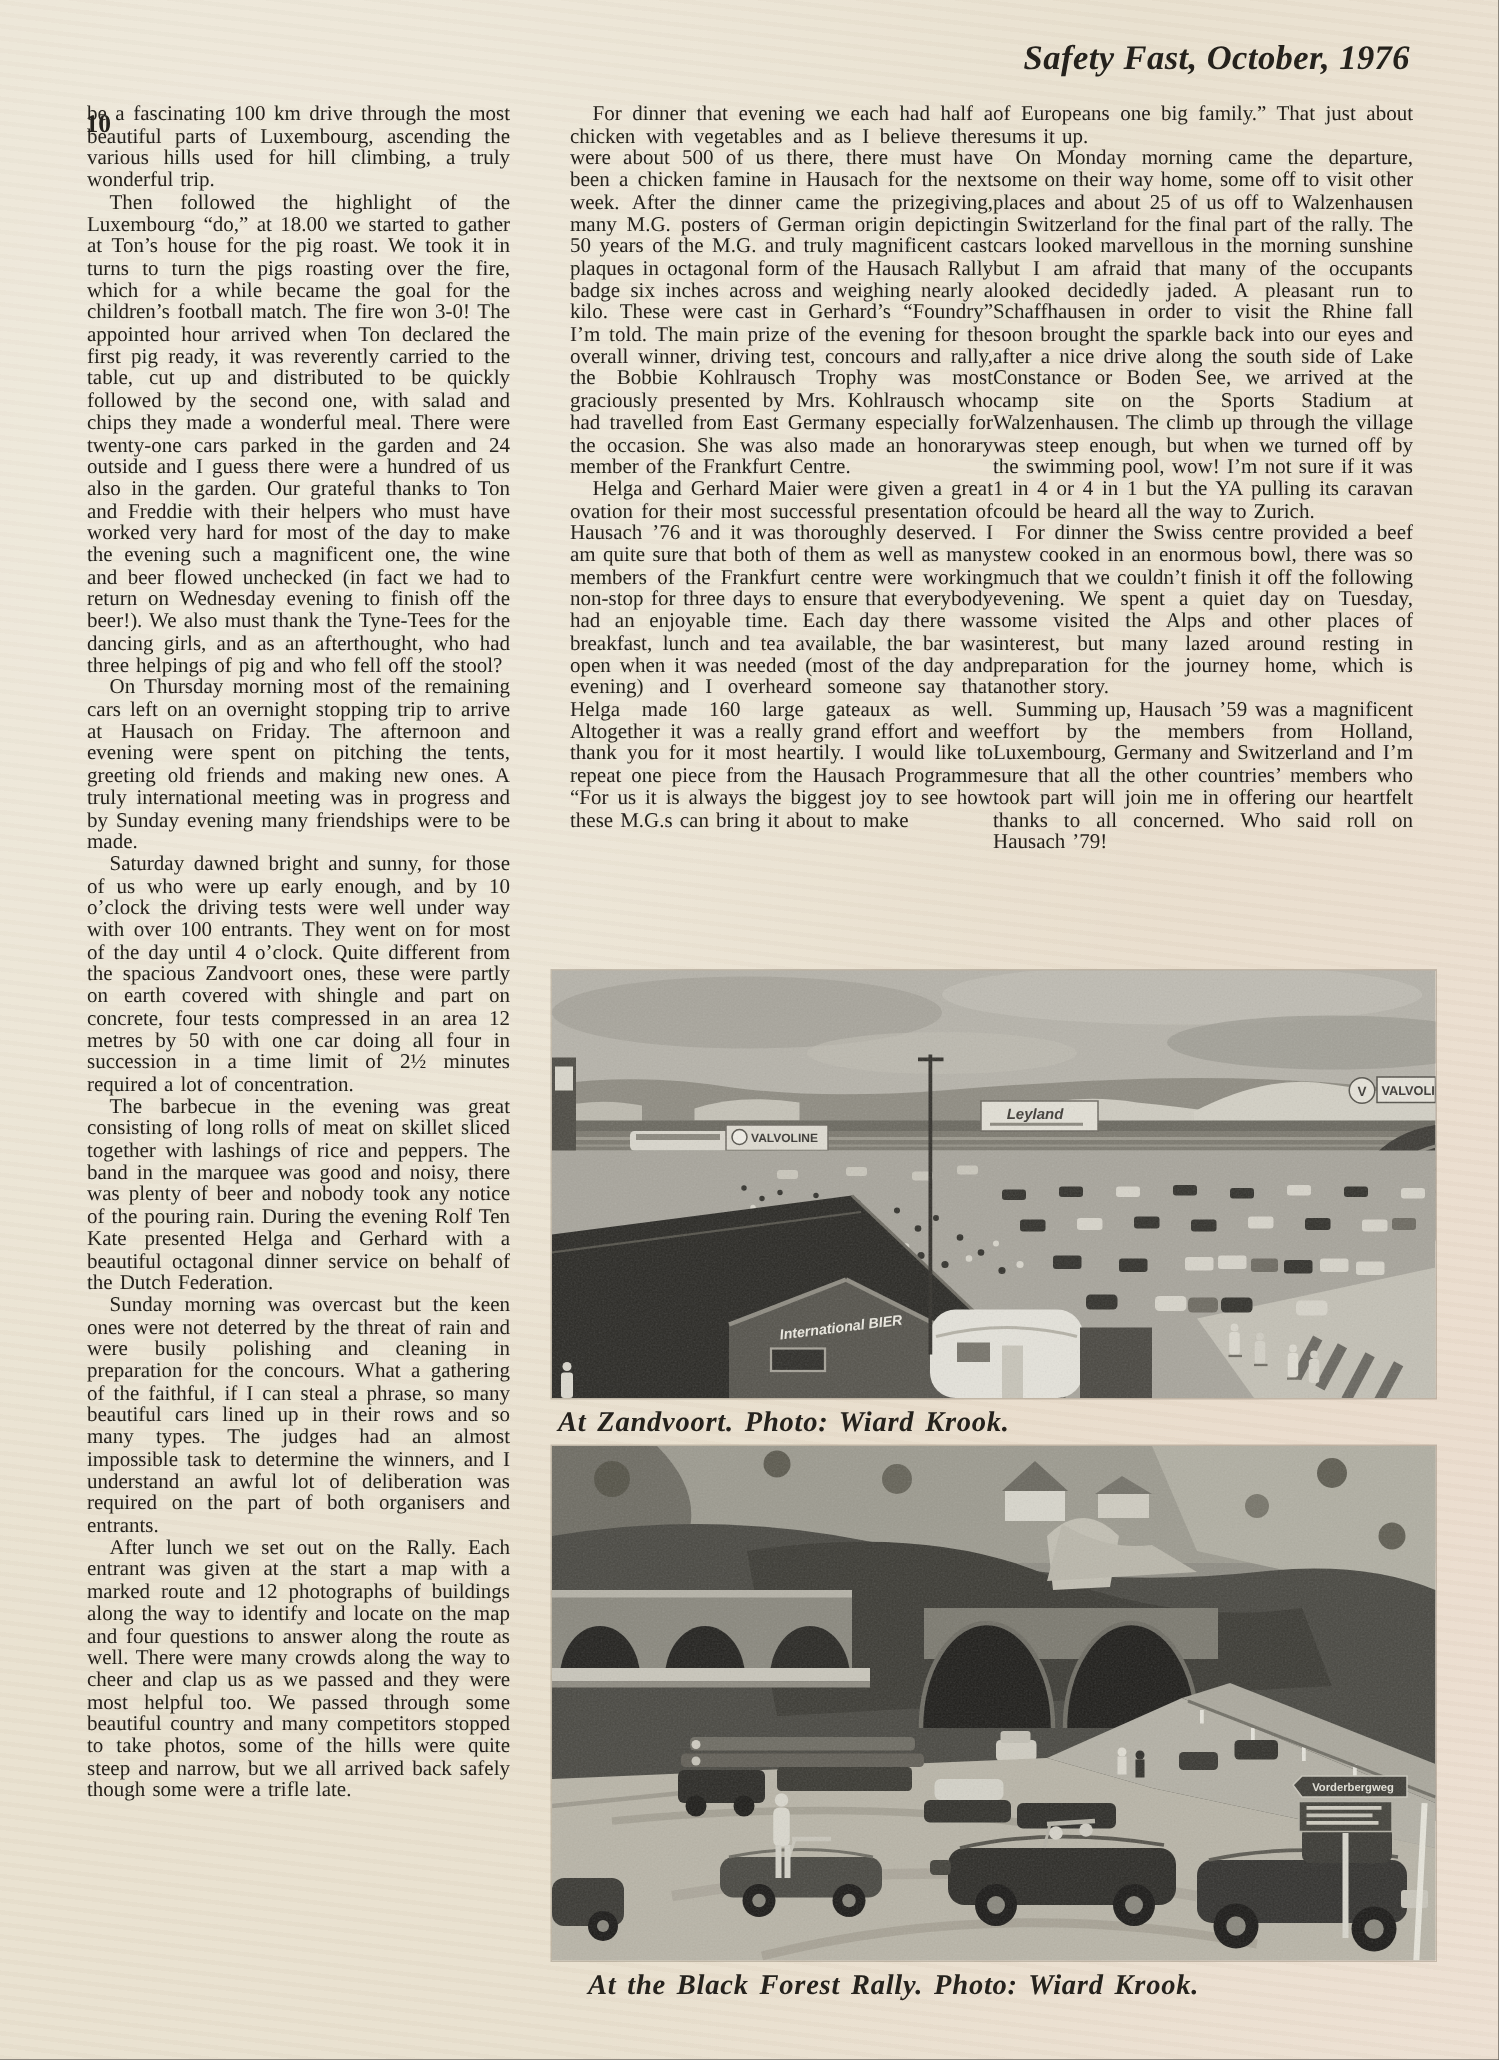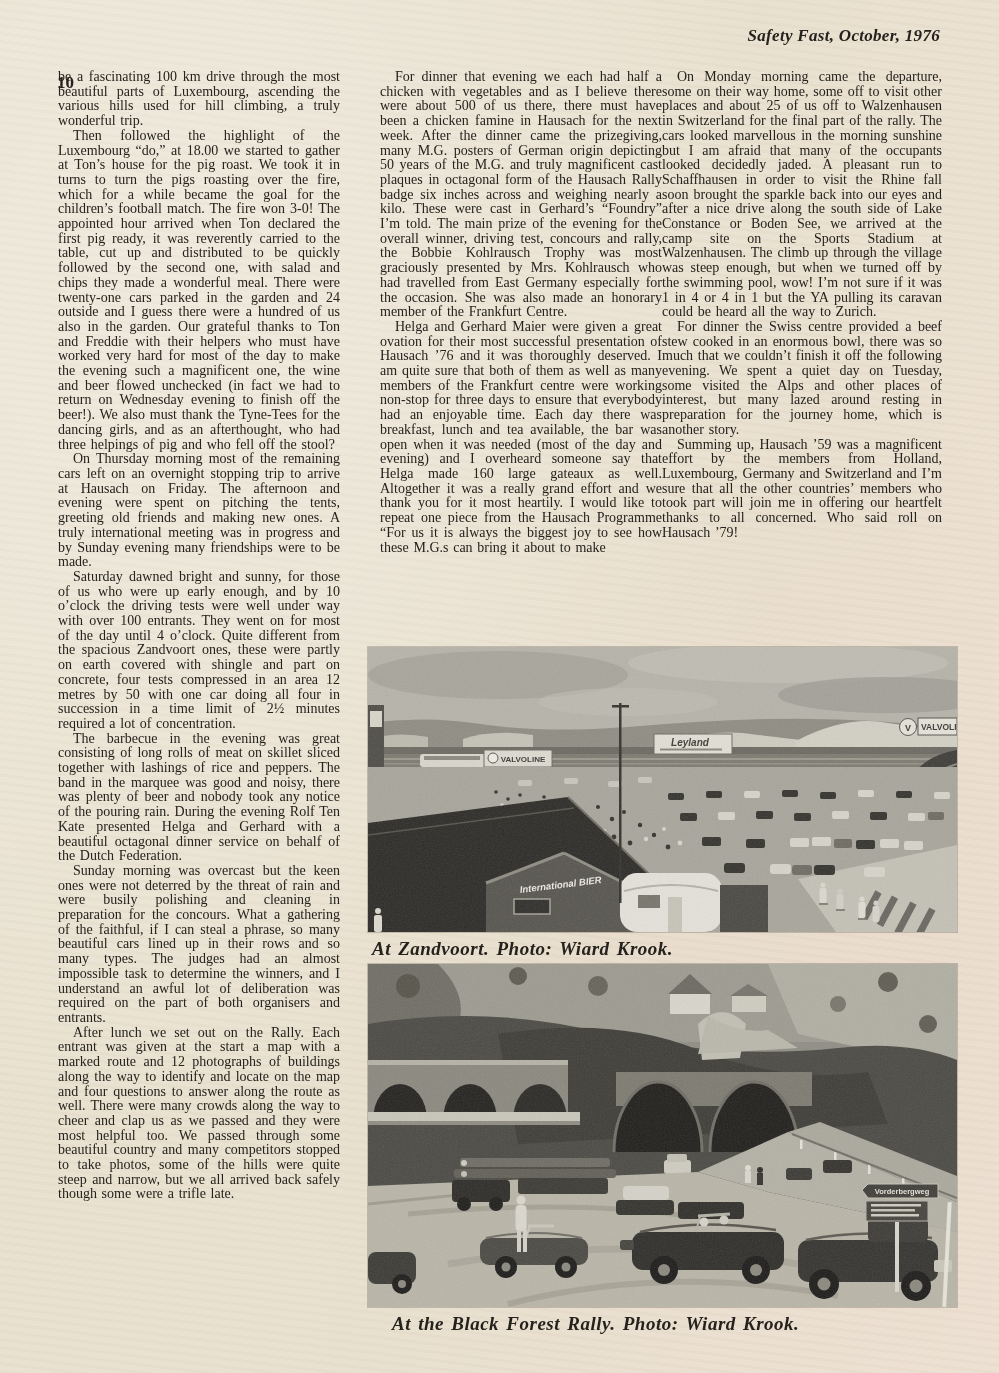--- a/index.html
+++ b/index.html
@@ -9,21 +9,21 @@
     font-family:"Liberation Serif",serif;color:#25221d;overflow:hidden;
   }
   .page::before{
     content:"";position:absolute;inset:0;pointer-events:none;
     background:
       radial-gradient(ellipse at 18% 22%, rgba(255,255,255,.28), transparent 55%),
       radial-gradient(ellipse at 88% 70%, rgba(214,170,150,.10), transparent 50%),
       repeating-linear-gradient(7deg, rgba(120,90,60,.03) 0 3px, transparent 3px 8px);
   }
   .pagenum{position:absolute;left:57px;top:29px;font-weight:bold;font-size:17px;margin-top:44px;}
-  .journal{position:absolute;right:59px;top:26px;font-weight:bold;font-style:italic;font-size:17px;letter-spacing:.3px;}
+  .journal{position:absolute;right:59px;top:26px;font-weight:bold;font-style:italic;font-size:23px;letter-spacing:.3px;}
   .col{position:absolute;top:70px;font-size:14px;line-height:14.7px;text-align:justify;word-spacing:1.2px;}
   .col1{left:58px;width:282px;}
   .col2{left:380px;width:282px;}
   .col3{left:662px;width:280px;}
   .para{margin:0;}
   .ind{text-indent:15px;}
   .photo{position:absolute;display:block;box-shadow:0 0 0 1px rgba(70,58,44,.25);}
   .photo1{left:368px;top:647px;}
   .photo2{left:368px;top:964px;}
   .caption{position:absolute;font-style:italic;font-weight:bold;font-size:19px;letter-spacing:.5px;word-spacing:2px;}
@@ -46,20 +46,21 @@
       <p class="para ind">Saturday dawned bright and sunny, for those of us who were up early enough, and by 10 o’clock the driving tests were well under way with over 100 entrants. They went on for most of the day until 4 o’clock. Quite different from the spacious Zandvoort ones, these were partly on earth covered with shingle and part on concrete, four tests compressed in an area 12 metres by 50 with one car doing all four in succession in a time limit of 2½ minutes required a lot of concentration.</p>
       <p class="para ind">The barbecue in the evening was great consisting of long rolls of meat on skillet sliced together with lashings of rice and peppers. The band in the marquee was good and noisy, there was plenty of beer and nobody took any notice of the pouring rain. During the evening Rolf Ten Kate presented Helga and Gerhard with a beautiful octagonal dinner service on behalf of the Dutch Federation.</p>
       <p class="para ind">Sunday morning was overcast but the keen ones were not deterred by the threat of rain and were busily polishing and cleaning in preparation for the concours. What a gathering of the faithful, if I can steal a phrase, so many beautiful cars lined up in their rows and so many types. The judges had an almost impossible task to determine the winners, and I understand an awful lot of deliberation was required on the part of both organisers and entrants.</p>
       <p class="para ind">After lunch we set out on the Rally. Each entrant was given at the start a map with a marked route and 12 photographs of buildings along the way to identify and locate on the map and four questions to answer along the route as well. There were many crowds along the way to cheer and clap us as we passed and they were most helpful too. We passed through some beautiful country and many competitors stopped to take photos, some of the hills were quite steep and narrow, but we all arrived back safely though some were a trifle late.</p>
     </div>
   <div class="col col2">
       <p class="para ind">For dinner that evening we each had half a chicken with vegetables and as I believe there were about 500 of us there, there must have been a chicken famine in Hausach for the next week. After the dinner came the prizegiving, many M.G. posters of German origin depicting 50 years of the M.G. and truly magnificent cast plaques in octagonal form of the Hausach Rally badge six inches across and weighing nearly a kilo. These were cast in Gerhard’s “Foundry” I’m told. The main prize of the evening for the overall winner, driving test, concours and rally, the Bobbie Kohlrausch Trophy was most graciously presented by Mrs. Kohlrausch who had travelled from East Germany especially for the occasion. She was also made an honorary member of the Frankfurt Centre.</p>
       <p class="para ind">Helga and Gerhard Maier were given a great ovation for their most successful presentation of Hausach ’76 and it was thoroughly deserved. I am quite sure that both of them as well as many members of the Frankfurt centre were working non-stop for three days to ensure that everybody had an enjoyable time. Each day there was breakfast, lunch and tea available, the bar was open when it was needed (most of the day and evening) and I overheard someone say that Helga made 160 large gateaux as well. Altogether it was a really grand effort and we thank you for it most heartily. I would like to repeat one piece from the Hausach Programme “For us it is always the biggest joy to see how these M.G.s can bring it about to make</p>
     </div>
   <div class="col col3">
+      <p class="para">of Europeans one big family.” That just about sums it up.</p>
       <p class="para ind">On Monday morning came the departure, some on their way home, some off to visit other places and about 25 of us off to Walzenhausen in Switzerland for the final part of the rally. The cars looked marvellous in the morning sunshine but I am afraid that many of the occupants looked decidedly jaded. A pleasant run to Schaffhausen in order to visit the Rhine fall soon brought the sparkle back into our eyes and after a nice drive along the south side of Lake Constance or Boden See, we arrived at the camp site on the Sports Stadium at Walzenhausen. The climb up through the village was steep enough, but when we turned off by the swimming pool, wow! I’m not sure if it was 1 in 4 or 4 in 1 but the YA pulling its caravan could be heard all the way to Zurich.</p>
       <p class="para ind">For dinner the Swiss centre provided a beef stew cooked in an enormous bowl, there was so much that we couldn’t finish it off the following evening. We spent a quiet day on Tuesday, some visited the Alps and other places of interest, but many lazed around resting in preparation for the journey home, which is another story.</p>
       <p class="para ind">Summing up, Hausach ’59 was a magnificent effort by the members from Holland, Luxembourg, Germany and Switzerland and I’m sure that all the other countries’ members who took part will join me in offering our heartfelt thanks to all concerned. Who said roll on Hausach ’79!</p>
     </div>
 
   <svg class="photo photo1" width="589" height="285" viewBox="0 0 589 285" role="img">
     <defs>
       <filter id="grain" x="0" y="0" width="100%" height="100%">
         <feTurbulence type="fractalNoise" baseFrequency="0.85" numOctaves="2" stitchTiles="stitch"></feTurbulence>
         <feColorMatrix type="saturate" values="0"></feColorMatrix>

